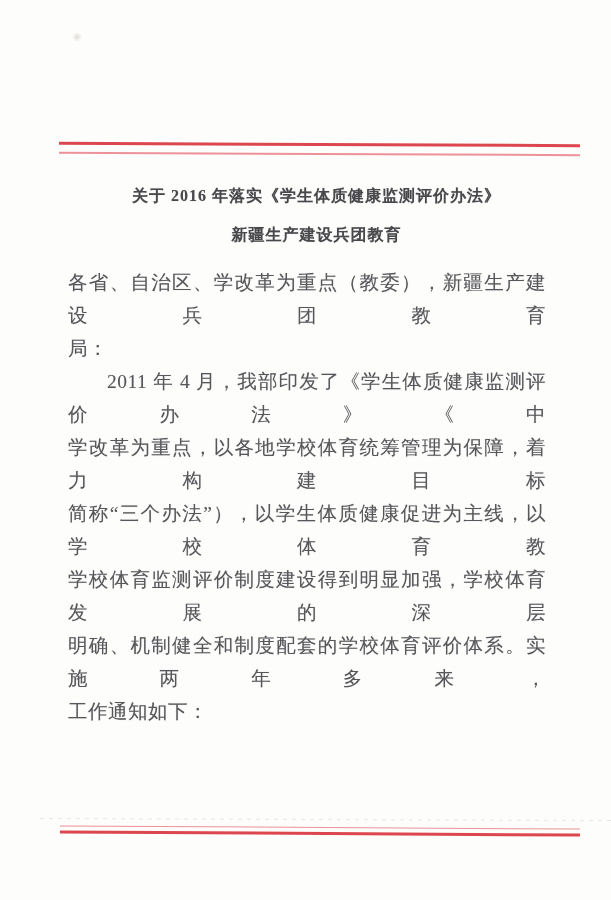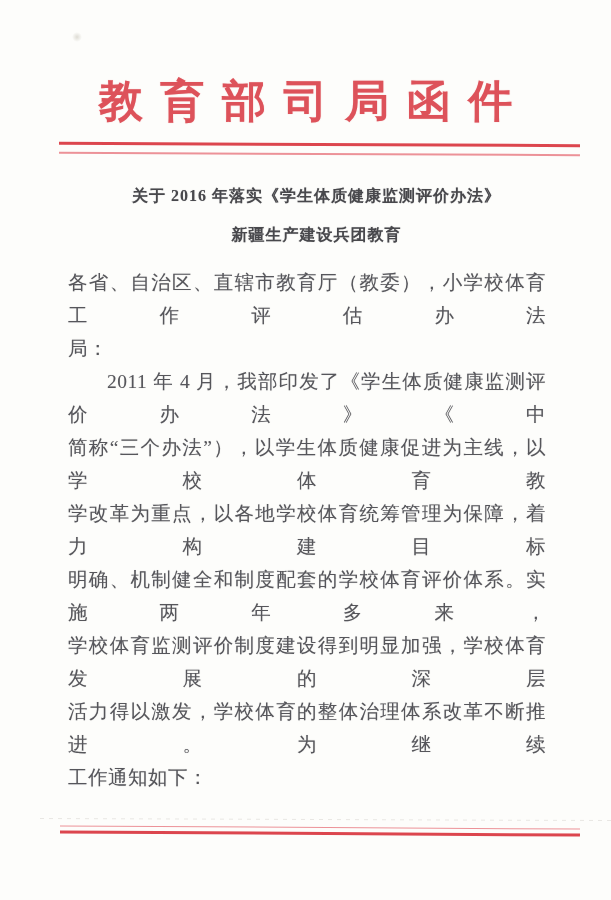--- a/index.html
+++ b/index.html
@@ -80,38 +80,36 @@
     opacity:.6;
   }
 </style>
 </head>
 <body>
 
 <div class="page">
 
   <div class="smudge"></div>
 
-  <div class="letterhead">教育部司局函件</div>
 
   <div class="letterhead-rule"></div>
 
   <div class="doc-title">
     <div>关于 2016 年落实《学生体质健康监测评价办法》</div>
     <div>新疆生产建设兵团教育</div>
   </div>
 
   <div class="doc-body">
-    <div class="line stretch">各省、自治区、直辖市教育厅（教委），小学校体育工作评估办法</div>
+    <div class="line stretch">各省、自治区、学改革为重点（教委），新疆生产建设兵团教育</div>
     <div class="line plain">局：</div>
     <div class="line stretch indent">2011 年 4 月，我部印发了《学生体质健康监测评价办法》《中</div>
+    <div class="line stretch">学改革为重点，以各地学校体育统筹管理为保障，着力构建目标</div>
     <div class="line stretch">简称“三个办法”），以学生体质健康促进为主线，以学校体育教</div>
-    <div class="line stretch">学改革为重点，以各地学校体育统筹管理为保障，着力构建目标</div>
+    <div class="line stretch">学校体育监测评价制度建设得到明显加强，学校体育发展的深层</div>
     <div class="line stretch">明确、机制健全和制度配套的学校体育评价体系。实施两年多来，</div>
-    <div class="line stretch">学校体育监测评价制度建设得到明显加强，学校体育发展的深层</div>
-    <div class="line stretch">活力得以激发，学校体育的整体治理体系改革不断推进。为继续</div>
     <div class="line plain">工作通知如下：</div>
 
   </div>
 
   <div class="scan-edge"></div>
 
   <div class="footer-rule"></div>
 
 </div>
 

